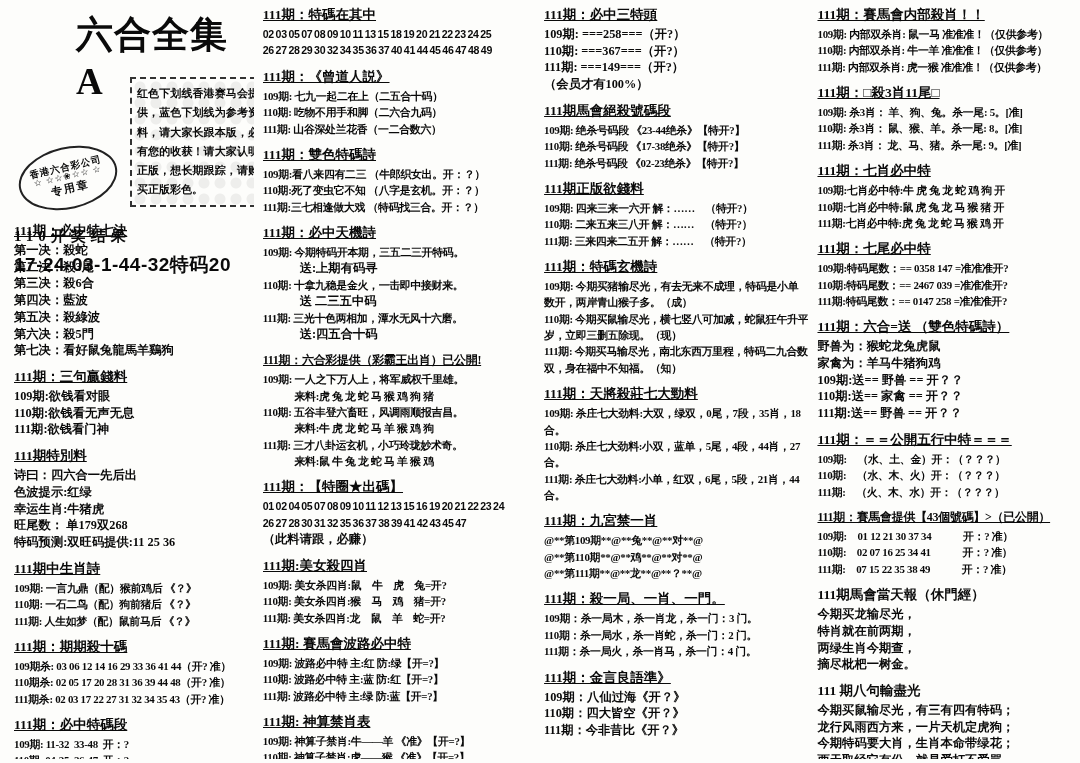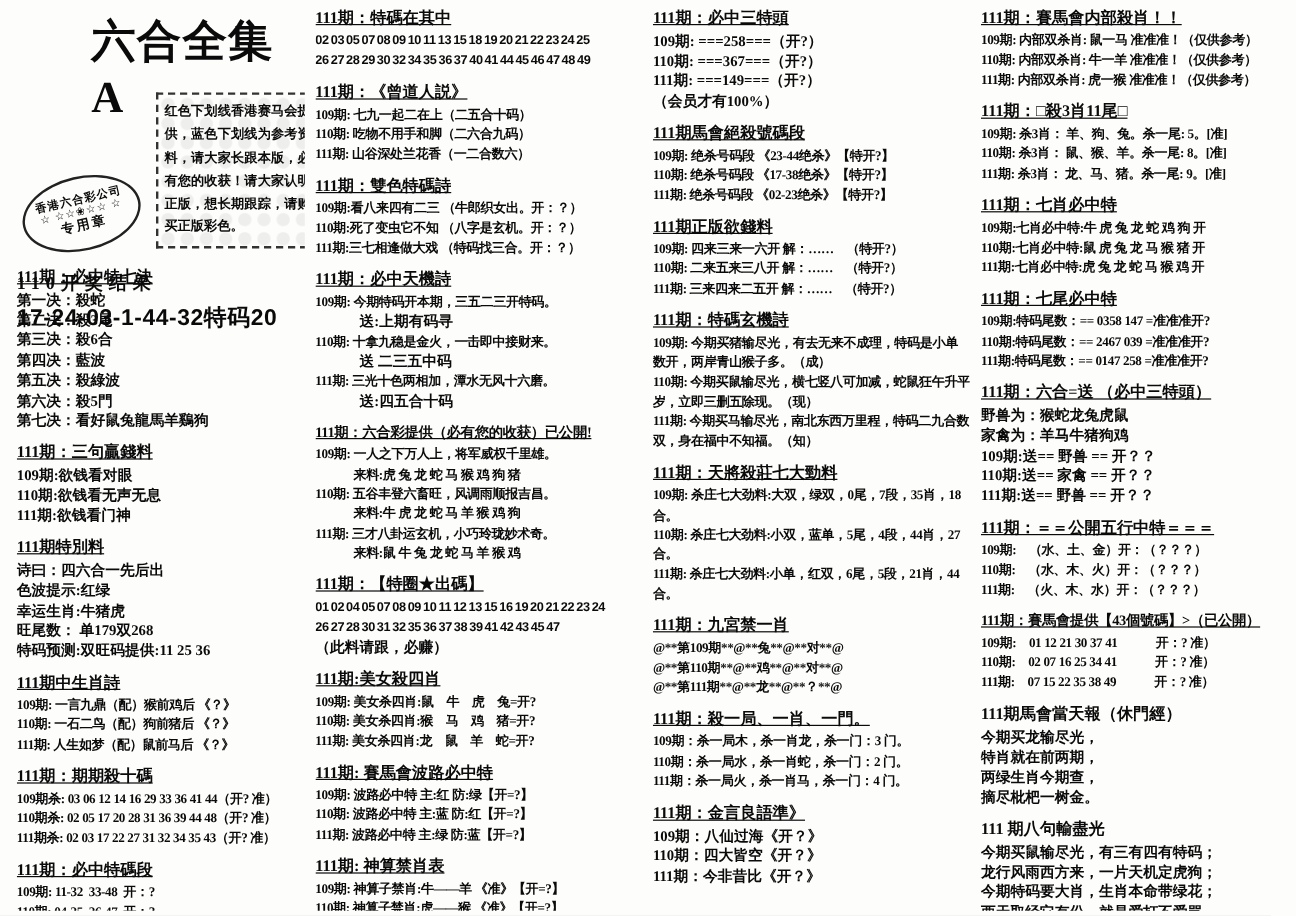--- a/index.html
+++ b/index.html
@@ -130,21 +130,21 @@
         <section class="sec">
           <div class="sec-title">111期：必中天機詩</div>
           <div class="line tight">109期: 今期特码开本期，三五二三开特码。</div>
           <div class="line">　　　送:上期有码寻</div>
           <div class="line tight">110期: 十拿九稳是金火，一击即中接财来。</div>
           <div class="line">　　　送 二三五中码</div>
           <div class="line tight">111期: 三光十色两相加，潭水无风十六磨。</div>
           <div class="line">　　　送:四五合十码</div>
         </section>
         <section class="sec">
-          <div class="sec-title tight">111期：六合彩提供（必有您的收获）已公開!</div>
+          <div class="sec-title tight">111期：六合彩提供（彩霸王出肖）已公開!</div>
           <div class="line tight">109期: 一人之下万人上，将军威权千里雄。</div>
           <div class="line tight">　　　来料:虎 兔 龙 蛇 马 猴 鸡 狗 猪</div>
           <div class="line tight">110期: 五谷丰登六畜旺，风调雨顺报吉昌。</div>
           <div class="line tight">　　　来料:牛 虎 龙 蛇 马 羊 猴 鸡 狗</div>
           <div class="line tight">111期: 三才八卦运玄机，小巧玲珑妙术奇。</div>
           <div class="line tight">　　　来料:鼠 牛 兔 龙 蛇 马 羊 猴 鸡</div>
         </section>
         <section class="sec">
           <div class="sec-title">111期：【特圈★出碼】</div>
           <div class="line nums">01 02 04 05 07 08 09 10 11 12 13 15 16 19 20 21 22 23 24</div>
@@ -245,36 +245,36 @@
           <div class="line tight">110期:七肖必中特:鼠 虎 兔 龙 马 猴 猪 开</div>
           <div class="line tight">111期:七肖必中特:虎 兔 龙 蛇 马 猴 鸡 开</div>
         </section>
         <section class="sec">
           <div class="sec-title">111期：七尾必中特</div>
           <div class="line tight">109期:特码尾数：== 0358 147 =准准准开?</div>
           <div class="line tight">110期:特码尾数：== 2467 039 =准准准开?</div>
           <div class="line tight">111期:特码尾数：== 0147 258 =准准准开?</div>
         </section>
         <section class="sec">
-          <div class="sec-title">111期：六合=送 （必中三特頭）</div>
+          <div class="sec-title">111期：六合=送 （雙色特碼詩）</div>
           <div class="line">野兽为：猴蛇龙兔虎鼠</div>
           <div class="line">家禽为：羊马牛猪狗鸡</div>
           <div class="line">109期:送== 野兽 == 开？？</div>
           <div class="line">110期:送== 家禽 == 开？？</div>
           <div class="line">111期:送== 野兽 == 开？？</div>
         </section>
         <section class="sec">
           <div class="sec-title">111期：＝＝公開五行中特＝＝＝</div>
           <div class="line tight">109期:　（水、土、金）开：（？？？）</div>
           <div class="line tight">110期:　（水、木、火）开：（？？？）</div>
           <div class="line tight">111期:　（火、木、水）开：（？？？）</div>
         </section>
         <section class="sec">
           <div class="sec-title tight">111期：賽馬會提供【43個號碼】&gt;（已公開）</div>
-          <div class="line tight">109期:　01 12 21 30 37 41　　　开：? 准）</div>
+          <div class="line tight">109期:　01 12 21 30 37 34　　　开：? 准）</div>
           <div class="line tight">110期:　02 07 16 25 34 41　　　开：? 准）</div>
           <div class="line tight">111期:　07 15 22 35 38 49　　　开：? 准）</div>
         </section>
         <section class="sec">
           <div class="sec-title no-u">111期馬會當天報（休門經）</div>
           <div class="line">今期买龙输尽光，</div>
           <div class="line">特肖就在前两期，</div>
           <div class="line">两绿生肖今期查，</div>
           <div class="line">摘尽枇杷一树金。</div>
         </section>

